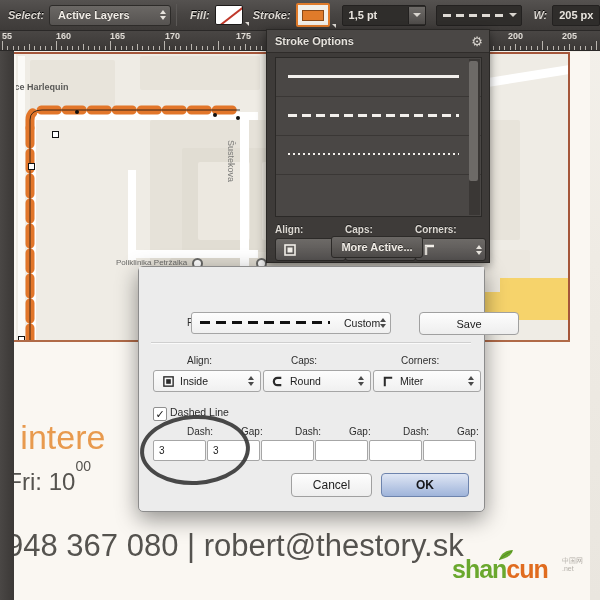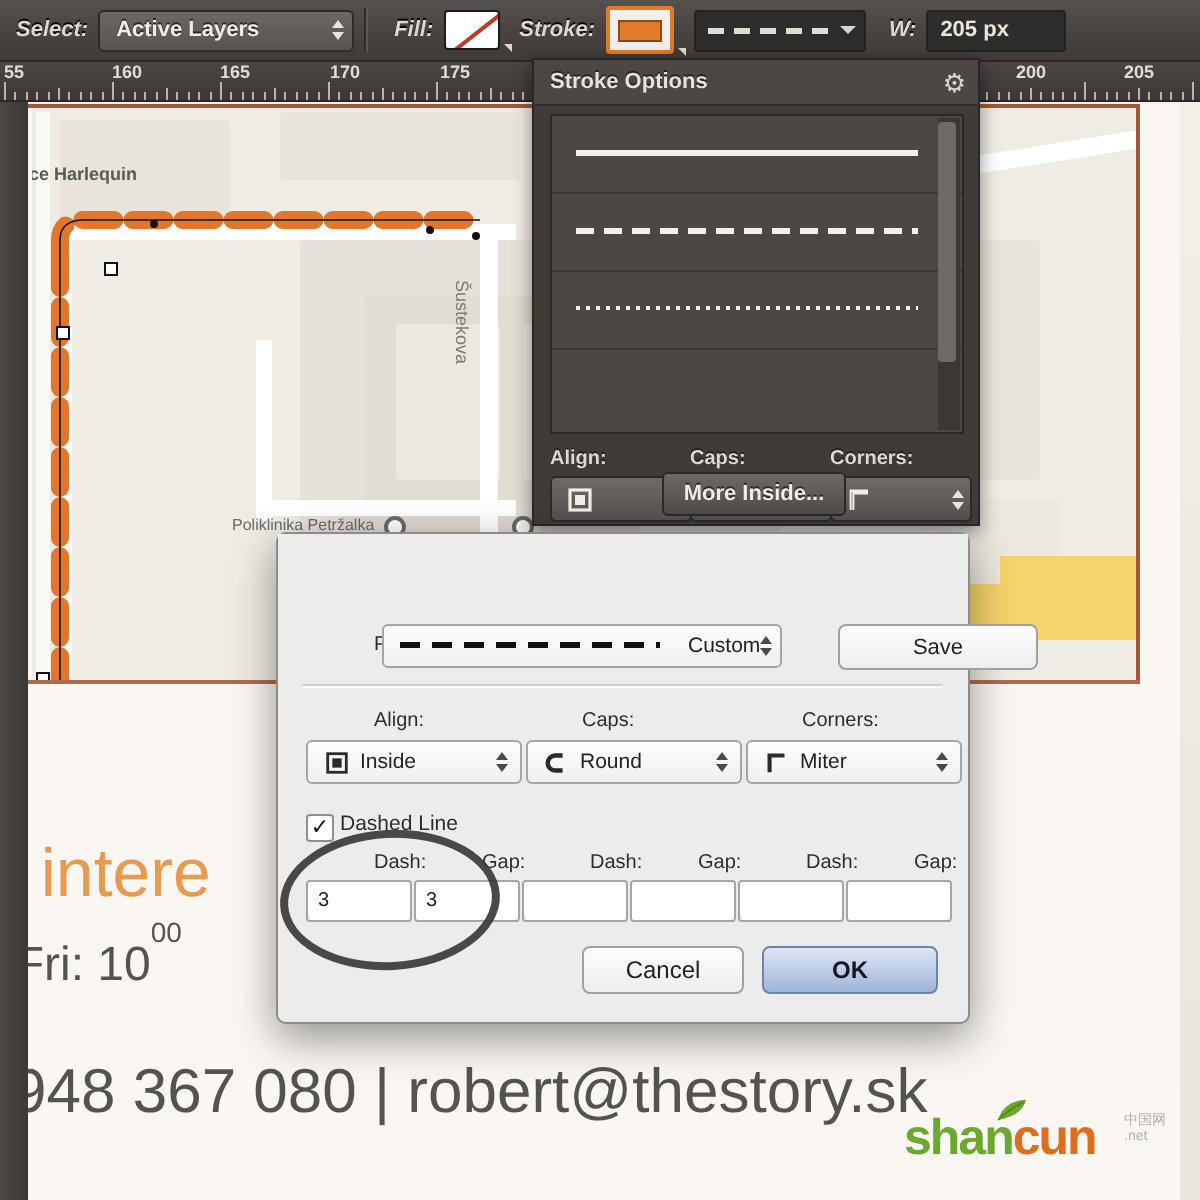--- a/index.html
+++ b/index.html
@@ -358,21 +358,21 @@
     <div style="position: absolute; right: 0px; top: 551px; height: 1px; background: rgb(185, 181, 175);"></div>
     <div style="position: absolute; right: 0px; top: 556px; height: 1px; background: rgb(185, 181, 175);"></div>
     <div style="position: absolute; right: 0px; top: 562px; height: 1px; background: rgb(185, 181, 175);"></div>
     <div style="position: absolute; right: 0px; top: 567px; height: 1px; background: rgb(185, 181, 175);"></div>
   </div>
 <div id="ruler">
   <div class="rnum" style="left:2px;">55</div>
   <div class="rnum" style="left:56px;">160</div>
   <div class="rnum" style="left:110px;">165</div>
   <div class="rnum" style="left:165px;">170</div>
-  <div class="rnum" style="left:220px;">175</div>
+  <div class="rnum" style="left:236px;">175</div>
   <div class="rnum" style="left:508px;">200</div>
   <div class="rnum" style="left:562px;">205</div>
 
 <div class="rtick" style="left: 2px; height: 9px;"></div>
     <div class="rtick" style="left: 7px; height: 4px;"></div>
     <div class="rtick" style="left: 13px; height: 4px;"></div>
     <div class="rtick" style="left: 18px; height: 4px;"></div>
     <div class="rtick" style="left: 24px; height: 4px;"></div>
     <div class="rtick" style="left: 29px; height: 6px;"></div>
     <div class="rtick" style="left: 34px; height: 4px;"></div>
@@ -499,20 +499,26 @@
       </div>
     <span class="caret"></span>
   </div>
   <span class="ob-label" style="margin-left:10px">Stroke:</span>
   <div class="swatch-wrap">
     <div class="stroke-sw">
         <i></i>
       </div>
     <span class="caret"></span>
   </div>
+  <div class="ob-combo" style="margin-left:12px;width:82px">
+    <span>1,5 pt</span>
+    <span class="arrowbox">
+        <i></i>
+      </span>
+  </div>
   <div class="dashpick" style="margin-left:10px;width:72px">
     <span class="dline"></span>
     <i></i>
   </div>
   <span class="ob-label" style="margin-left:12px">W:</span>
   <div class="ob-field" style="width:56px">205 px</div>
 
 </div>
 
 <div id="strokeopts">
@@ -569,21 +575,21 @@
           <path d="M3 12 V3 H11" fill="none" stroke="#f2efe9" stroke-width="2.4"></path>
           <path d="M3 12 V3" stroke="#bfbbb5" stroke-width="1"></path>
         </svg>
     </span>
     <span class="spin">
         <i class="spin-up"></i>
         <i class="spin-dn"></i>
       </span>
   </div>
 </div>
-<div id="more-btn">More Inside...</div>
+<div id="more-btn">More Active...</div>
 
 <div id="dlg">
   <div id="dlg-body">
 
     <span class="d-lbl" style="left:14px;top:50px;">Preset:</span>
     <div class="d-combo" style="left:52px;top:45px;width:190px;">
       <span id="preset-dash"></span>
       <span class="txt" style="margin-left:146px">Custom</span>
       <span class="spin">
           <i class="d-spin-up"></i>

